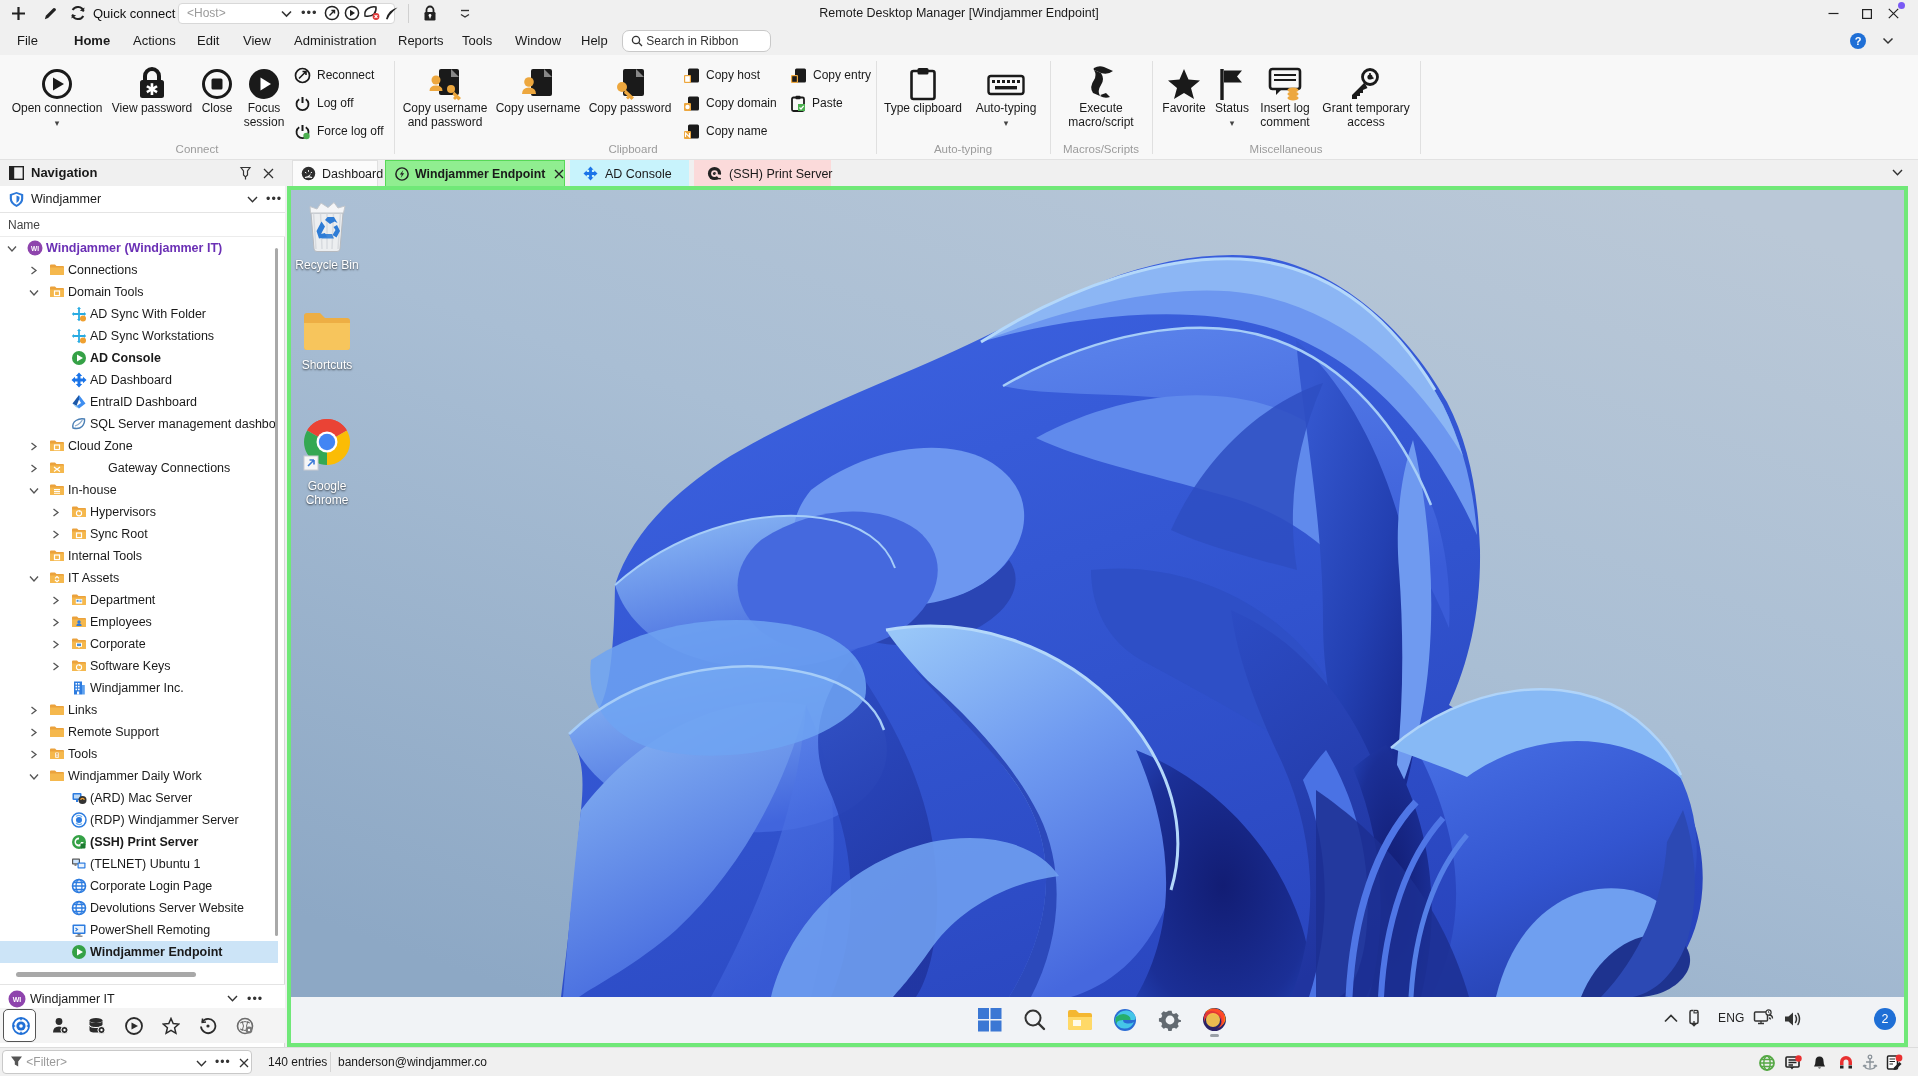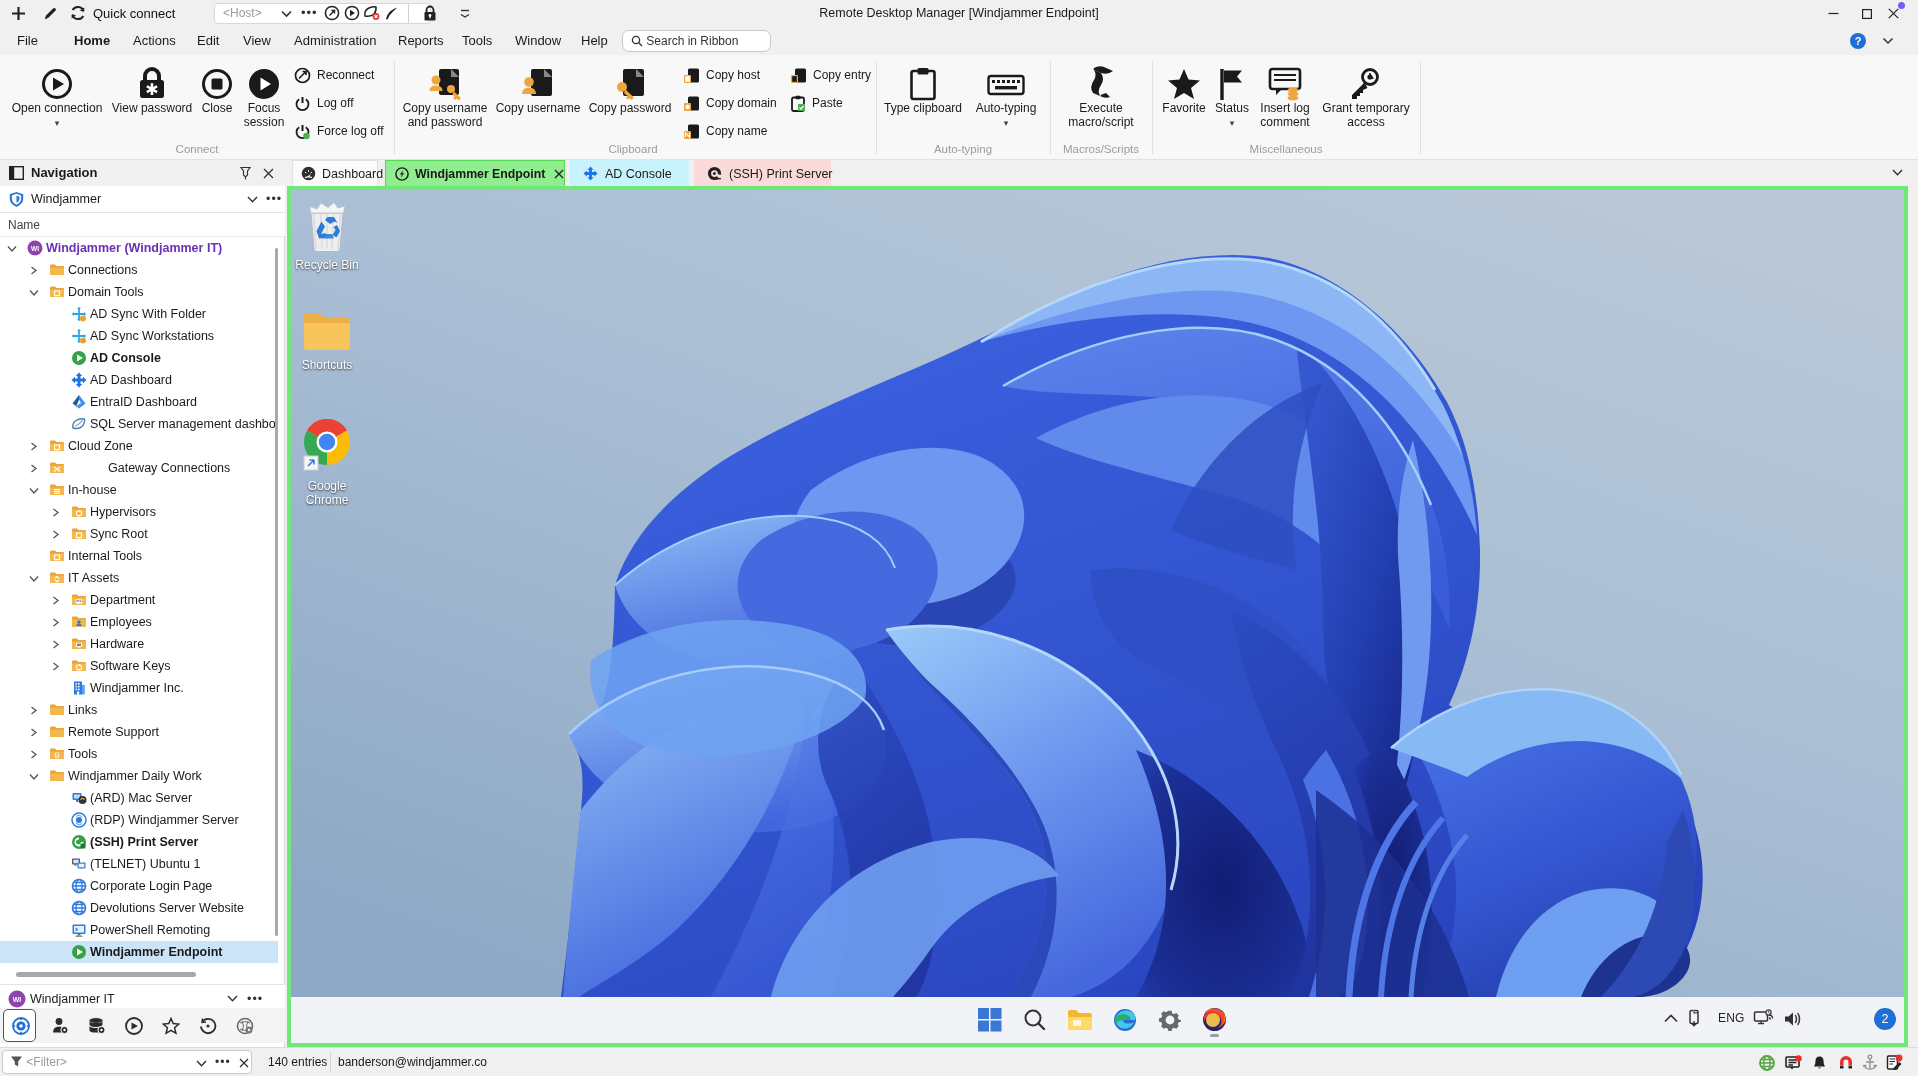--- a/index.html
+++ b/index.html
@@ -1,21 +1,21 @@
 <!DOCTYPE html>
 <html><head><meta charset="utf-8">
 <style>
 html,body{margin:0;padding:0;width:1918px;height:1076px;overflow:hidden;font-family:"Liberation Sans",sans-serif;background:#f0f0f0;}
 *{box-sizing:border-box;}
 .abs{position:absolute;}
 #app{position:relative;width:1918px;height:909px;}
 
 #titlebar{position:absolute;left:0;top:0;width:1918px;height:27px;background:#f0f0f0;}
 #qc-label{position:absolute;left:93px;top:0;height:27px;line-height:27px;font-size:13px;color:#111;}
-#hostbox{position:absolute;left:178px;top:3px;width:217px;height:21px;background:#fff;border:1px solid #d8d8d8;border-radius:4px;font-size:12px;color:#9a9a9a;line-height:19px;padding-left:8px;margin-left:36px;}
+#hostbox{position:absolute;left:178px;top:3px;width:217px;height:21px;background:#fff;border:1px solid #d8d8d8;border-radius:4px;font-size:12px;color:#9a9a9a;line-height:19px;padding-left:8px;}
 #apptitle{position:absolute;left:0;right:0;top:0;height:27px;text-align:center;line-height:27px;font-size:12.5px;color:#1a1a1a;}
 .winbtn{position:absolute;top:0;width:34px;height:27px;display:flex;align-items:center;justify-content:center;font-size:13px;color:#333;}
 
 #menubar{position:absolute;left:0;top:27px;width:1918px;height:28px;background:#f0f0f0;}
 .menuitem{position:absolute;top:0;height:28px;line-height:28px;font-size:13px;color:#1a1a1a;}
 #searchbox{position:absolute;left:622px;top:3px;width:149px;height:22px;background:#fff;border:1px solid #c9c9c9;border-radius:7px;font-size:12px;color:#333;line-height:20px;}
 
 #ribbon{position:absolute;left:0;top:55px;width:1918px;height:105px;background:#f8f8f8;border-bottom:1px solid #e2e2e2;}
 .rsep{position:absolute;top:6px;height:93px;width:1px;background:#e0e0e0;}
 .rgl{position:absolute;top:88px;font-size:11.5px;color:#9b9b9b;text-align:center;transform:translateX(-50%);}
@@ -620,21 +620,21 @@
           </svg>
           <span class="tlabel" style="left:90px;">Employees</span>
         </div>
 <div class="trow">
           <svg class="abs" style="left:52px;top:7px" width="8" height="9" viewBox="0 0 8 9">
             <path d="M1.5 1 L6 4.5 L1.5 8" fill="none" stroke="#555" stroke-width="1.3"></path>
           </svg>
           <svg class="tic" style="left:71px" viewBox="0 0 16 16">
             <use href="#foldermon"></use>
           </svg>
-          <span class="tlabel" style="left:90px;">Hardware</span>
+          <span class="tlabel" style="left:90px;">Corporate</span>
         </div>
 <div class="trow">
           <svg class="abs" style="left:52px;top:7px" width="8" height="9" viewBox="0 0 8 9">
             <path d="M1.5 1 L6 4.5 L1.5 8" fill="none" stroke="#555" stroke-width="1.3"></path>
           </svg>
           <svg class="tic" style="left:71px" viewBox="0 0 16 16">
             <use href="#foldersync"></use>
           </svg>
           <span class="tlabel" style="left:90px;">Software Keys</span>
         </div>

